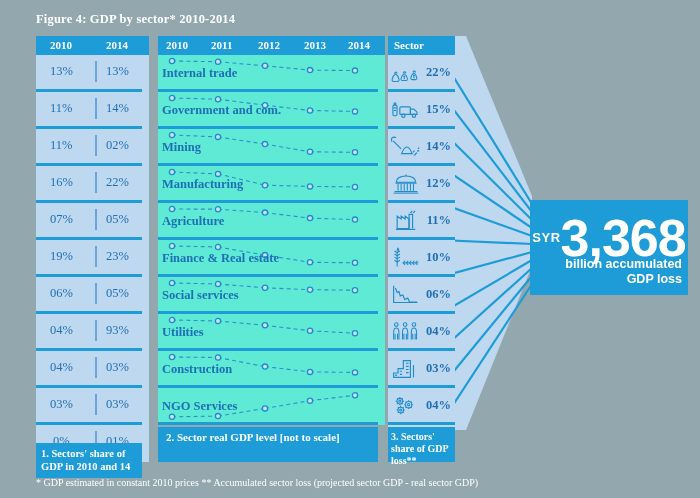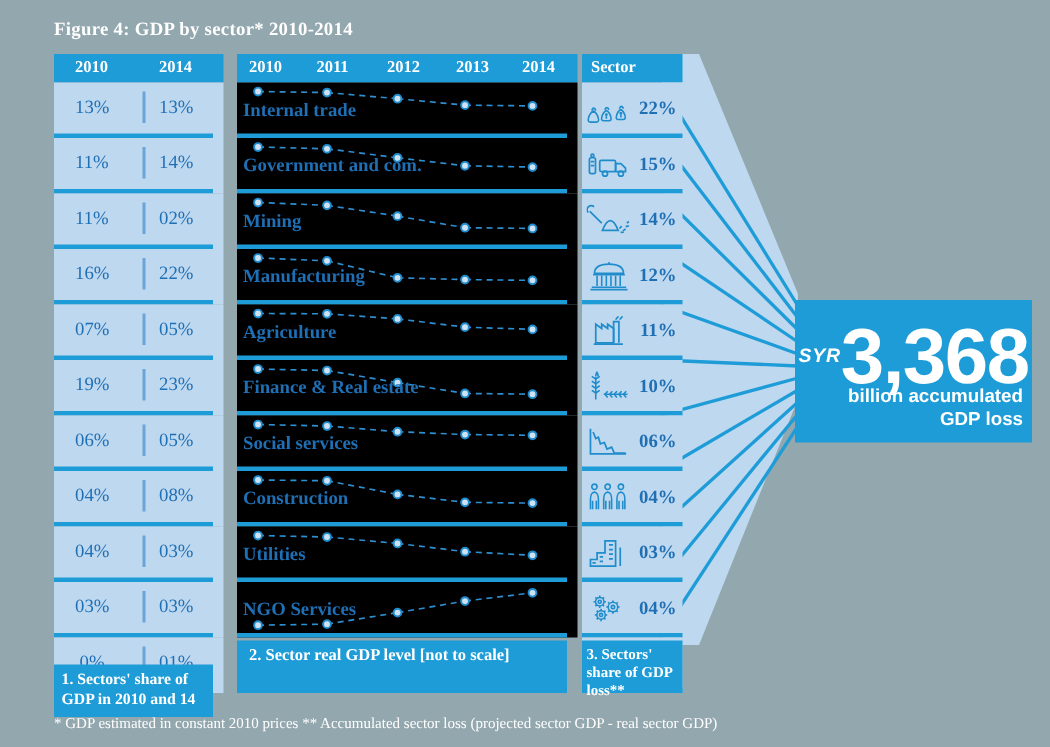--- a/index.html
+++ b/index.html
@@ -45,21 +45,21 @@
   .rA .v2{left:70px;}
   .rA .div{
     position:absolute;left:59px;top:6px;width:1.5px;height:21px;background:#6ba4d8;
   }
   .rA.zero .v1{left:17px;}
 
   
   #col2{position:absolute;left:158px;top:36px;width:227px;}
   #col2 .hdr{left:0;top:0;width:227px;}
   .rowsB{position:absolute;left:0;top:19px;width:227px;}
-  .rB{position:relative;height:37px;background:#000000;}
+  .rB{position:relative;height:37px;background:#5eead4;}
   .rB .sepb{
     position:absolute;left:0;bottom:0;width:220px;height:3px;background:#1e9cd7;
   }
   .rB .lbl{
     position:absolute;left:4px;top:11px;font-size:12.5px;font-weight:bold;
     color:#1f6fb5;font-family:"Liberation Serif", serif;white-space:nowrap;
     z-index:3;
   }
   .rB svg{position:absolute;left:0;top:0;width:227px;height:37px;z-index:2;}
 
@@ -77,21 +77,21 @@
 
   
   #funnel{position:absolute;left:440px;top:36px;width:110px;height:394px;}
 
   
   #sumbox{
     position:absolute;left:530px;top:200px;width:158px;height:95px;
     background:#1e9cd7;
   }
   #syrline{position:absolute;left:0;top:8px;width:158px;text-align:center;color:#fff;}
-  #syr{font-size:13px;font-weight:bold;font-family:"Liberation Sans", sans-serif;vertical-align:14px;letter-spacing:.5px;font-style:italic;}
+  #syr{font-size:13px;font-weight:bold;font-family:"Liberation Sans", sans-serif;vertical-align:14px;letter-spacing:.5px;}
   #bignum{font-size:52px;font-weight:bold;font-family:"Liberation Sans", sans-serif;letter-spacing:-1px;}
   #sumsub{
     position:absolute;left:6px;top:57px;width:146px;text-align:right;color:#fff;
     font-family:"Liberation Sans", sans-serif;font-weight:bold;font-size:12.5px;line-height:15px;
   }
 
   
   .lgd{
     position:absolute;background:#1e9cd7;color:#ffffff;
     font-family:"Liberation Serif", serif;font-weight:bold;
@@ -176,21 +176,21 @@
         </div>
         <div class="rA">
           <span class="v1">06%</span>
           <span class="div"></span>
           <span class="v2">05%</span>
           <span class="sep"></span>
         </div>
         <div class="rA">
           <span class="v1">04%</span>
           <span class="div"></span>
-          <span class="v2">08%</span>
+          <span class="v2">93%</span>
           <span class="sep"></span>
         </div>
         <div class="rA">
           <span class="v1">04%</span>
           <span class="div"></span>
           <span class="v2">03%</span>
           <span class="sep"></span>
         </div>
         <div class="rA">
           <span class="v1">03%</span>
@@ -316,46 +316,46 @@
             <circle cx="60" cy="7.0" r="2.6" fill="#cfe2f3" stroke="#1e8ccc" stroke-width="1.3"></circle>
             <circle cx="107" cy="10.8" r="2.6" fill="#cfe2f3" stroke="#1e8ccc" stroke-width="1.3"></circle>
             <circle cx="152" cy="12.7" r="2.6" fill="#cfe2f3" stroke="#1e8ccc" stroke-width="1.3"></circle>
             <circle cx="197" cy="13.2" r="2.6" fill="#cfe2f3" stroke="#1e8ccc" stroke-width="1.3"></circle>
           </svg>
           <span class="lbl">Social services</span>
           <span class="sepb"></span>
         </div>
         <div class="rB">
           <svg viewBox="0 0 227 37">
+            <line x1="14" y1="6.0" x2="60" y2="7.0" stroke="#2e8fd0" stroke-width="1.1" stroke-dasharray="4,3.2"></line>
+            <line x1="60" y1="7.0" x2="107" y2="11.3" stroke="#2e8fd0" stroke-width="1.1" stroke-dasharray="4,3.2"></line>
+            <line x1="107" y1="11.3" x2="152" y2="16.8" stroke="#2e8fd0" stroke-width="1.1" stroke-dasharray="4,3.2"></line>
+            <line x1="152" y1="16.8" x2="197" y2="19.2" stroke="#2e8fd0" stroke-width="1.1" stroke-dasharray="4,3.2"></line>
+            <circle cx="14" cy="6.0" r="2.6" fill="#cfe2f3" stroke="#1e8ccc" stroke-width="1.3"></circle>
+            <circle cx="60" cy="7.0" r="2.6" fill="#cfe2f3" stroke="#1e8ccc" stroke-width="1.3"></circle>
+            <circle cx="107" cy="11.3" r="2.6" fill="#cfe2f3" stroke="#1e8ccc" stroke-width="1.3"></circle>
+            <circle cx="152" cy="16.8" r="2.6" fill="#cfe2f3" stroke="#1e8ccc" stroke-width="1.3"></circle>
+            <circle cx="197" cy="19.2" r="2.6" fill="#cfe2f3" stroke="#1e8ccc" stroke-width="1.3"></circle>
+          </svg>
+          <span class="lbl">Utilities</span>
+          <span class="sepb"></span>
+        </div>
+        <div class="rB">
+          <svg viewBox="0 0 227 37">
             <line x1="14" y1="6.0" x2="60" y2="6.5" stroke="#2e8fd0" stroke-width="1.1" stroke-dasharray="4,3.2"></line>
             <line x1="60" y1="6.5" x2="107" y2="15.6" stroke="#2e8fd0" stroke-width="1.1" stroke-dasharray="4,3.2"></line>
             <line x1="107" y1="15.6" x2="152" y2="20.9" stroke="#2e8fd0" stroke-width="1.1" stroke-dasharray="4,3.2"></line>
             <line x1="152" y1="20.9" x2="197" y2="21.4" stroke="#2e8fd0" stroke-width="1.1" stroke-dasharray="4,3.2"></line>
             <circle cx="14" cy="6.0" r="2.6" fill="#cfe2f3" stroke="#1e8ccc" stroke-width="1.3"></circle>
             <circle cx="60" cy="6.5" r="2.6" fill="#cfe2f3" stroke="#1e8ccc" stroke-width="1.3"></circle>
             <circle cx="107" cy="15.6" r="2.6" fill="#cfe2f3" stroke="#1e8ccc" stroke-width="1.3"></circle>
             <circle cx="152" cy="20.9" r="2.6" fill="#cfe2f3" stroke="#1e8ccc" stroke-width="1.3"></circle>
             <circle cx="197" cy="21.4" r="2.6" fill="#cfe2f3" stroke="#1e8ccc" stroke-width="1.3"></circle>
           </svg>
           <span class="lbl">Construction</span>
-          <span class="sepb"></span>
-        </div>
-        <div class="rB">
-          <svg viewBox="0 0 227 37">
-            <line x1="14" y1="6.0" x2="60" y2="7.0" stroke="#2e8fd0" stroke-width="1.1" stroke-dasharray="4,3.2"></line>
-            <line x1="60" y1="7.0" x2="107" y2="11.3" stroke="#2e8fd0" stroke-width="1.1" stroke-dasharray="4,3.2"></line>
-            <line x1="107" y1="11.3" x2="152" y2="16.8" stroke="#2e8fd0" stroke-width="1.1" stroke-dasharray="4,3.2"></line>
-            <line x1="152" y1="16.8" x2="197" y2="19.2" stroke="#2e8fd0" stroke-width="1.1" stroke-dasharray="4,3.2"></line>
-            <circle cx="14" cy="6.0" r="2.6" fill="#cfe2f3" stroke="#1e8ccc" stroke-width="1.3"></circle>
-            <circle cx="60" cy="7.0" r="2.6" fill="#cfe2f3" stroke="#1e8ccc" stroke-width="1.3"></circle>
-            <circle cx="107" cy="11.3" r="2.6" fill="#cfe2f3" stroke="#1e8ccc" stroke-width="1.3"></circle>
-            <circle cx="152" cy="16.8" r="2.6" fill="#cfe2f3" stroke="#1e8ccc" stroke-width="1.3"></circle>
-            <circle cx="197" cy="19.2" r="2.6" fill="#cfe2f3" stroke="#1e8ccc" stroke-width="1.3"></circle>
-          </svg>
-          <span class="lbl">Utilities</span>
           <span class="sepb"></span>
         </div>
         <div class="rB">
           <svg viewBox="0 0 227 37">
             <line x1="14" y1="28.8" x2="60" y2="28.1" stroke="#2e8fd0" stroke-width="1.1" stroke-dasharray="4,3.2"></line>
             <line x1="60" y1="28.1" x2="107" y2="20.4" stroke="#2e8fd0" stroke-width="1.1" stroke-dasharray="4,3.2"></line>
             <line x1="107" y1="20.4" x2="152" y2="12.7" stroke="#2e8fd0" stroke-width="1.1" stroke-dasharray="4,3.2"></line>
             <line x1="152" y1="12.7" x2="197" y2="7.2" stroke="#2e8fd0" stroke-width="1.1" stroke-dasharray="4,3.2"></line>
             <circle cx="14" cy="28.8" r="2.6" fill="#cfe2f3" stroke="#1e8ccc" stroke-width="1.3"></circle>
             <circle cx="60" cy="28.1" r="2.6" fill="#cfe2f3" stroke="#1e8ccc" stroke-width="1.3"></circle>

